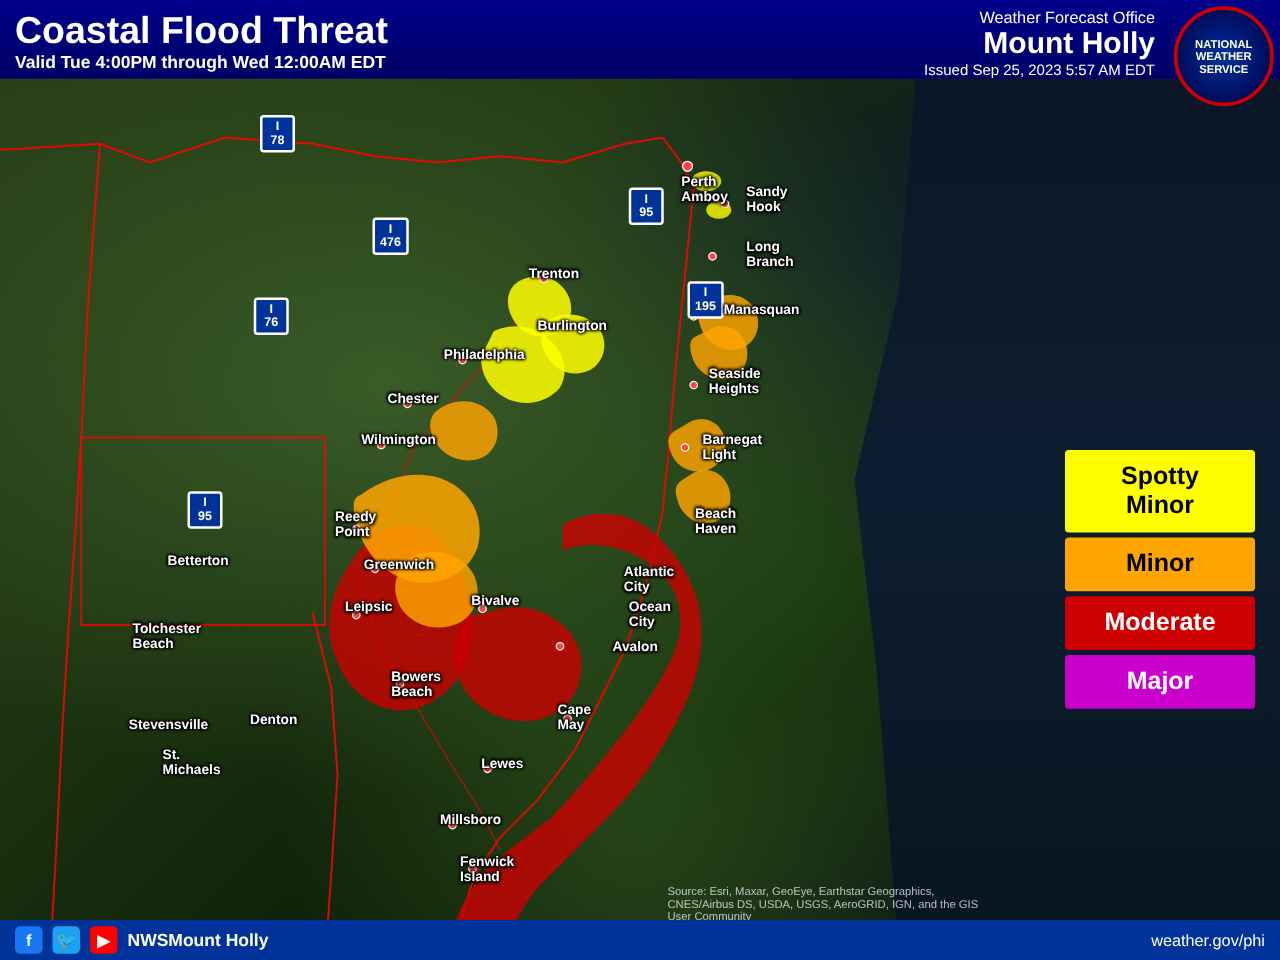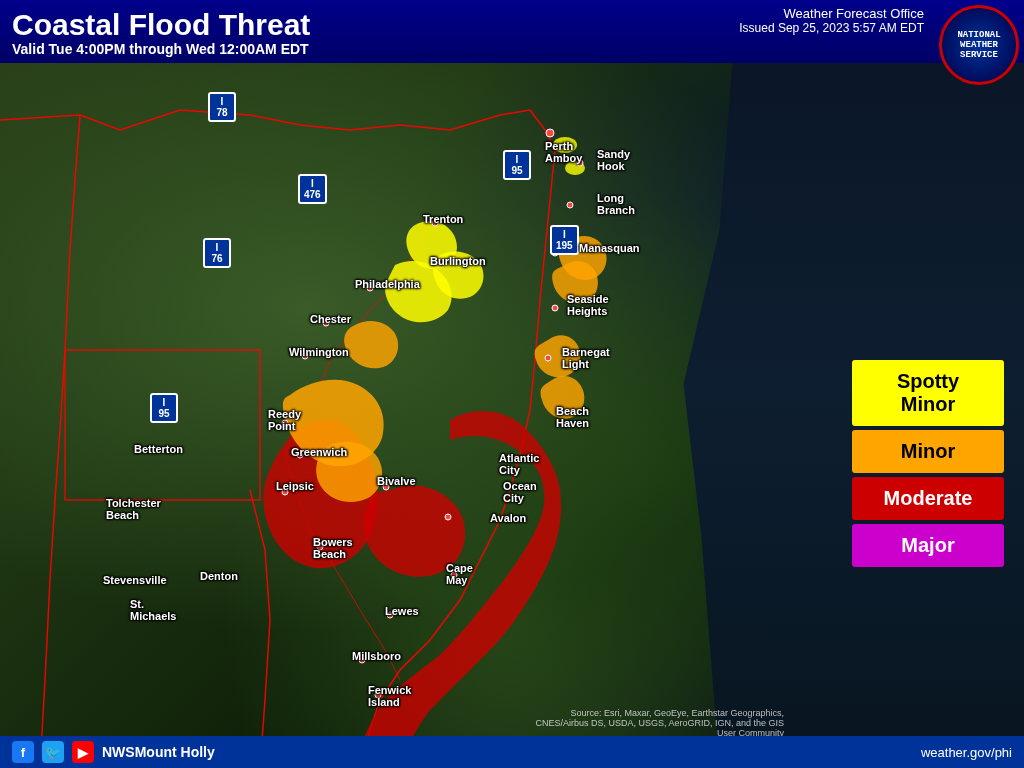--- a/index.html
+++ b/index.html
@@ -110,21 +110,20 @@
       width: 80px;
       height: 80px;
       border-radius: 50%;
       background: radial-gradient(circle, #003399 0%, #001166 60%, #000033 100%);
       border: 3px solid #cc0000;
       display: flex;
       align-items: center;
       justify-content: center;
       position: relative;
       overflow: hidden;
-      font-family: Liberation Mono, monospace;
     }
 
     .nws-logo-text {
       color: white;
       font-size: 9px;
       font-weight: bold;
       text-align: center;
       z-index: 1;
     }
 
@@ -172,21 +171,21 @@
 
     
     #source-text {
       position: absolute;
       bottom: 30px;
       right: 240px;
       color: rgba(255,255,255,0.7);
       font-size: 9px;
       z-index: 10;
       max-width: 250px;
-      text-align: right;
+      text-align: left;
     }
 
     
     #legend {
       position: absolute;
       right: 20px;
       top: 360px;
       z-index: 10;
       width: 200px;
     }
@@ -320,20 +319,21 @@
     <circle cx="390" cy="615" r="3" fill="#ff4444" stroke="white" stroke-width="1"></circle>
     <circle cx="362" cy="660" r="3" fill="#ff4444" stroke="white" stroke-width="1"></circle>
     <circle cx="378" cy="695" r="3" fill="#ff4444" stroke="white" stroke-width="1"></circle>
   </svg>
 
   <div id="header">
     <div id="header-title">Coastal Flood Threat</div>
     <div id="header-valid">Valid Tue 4:00PM through Wed 12:00AM EDT</div>
     <div id="header-right">
       <div id="wfo-label">Weather Forecast Office</div>
+      <div id="wfo-name">Mount Holly</div>
       <div id="issued-label">Issued Sep 25, 2023 5:57 AM EDT</div>
     </div>
   </div>
 
   <div id="nws-logo">
     <div class="nws-logo-circle">
       <div class="nws-logo-text">NATIONAL<br>WEATHER<br>SERVICE</div>
     </div>
   </div>
 

